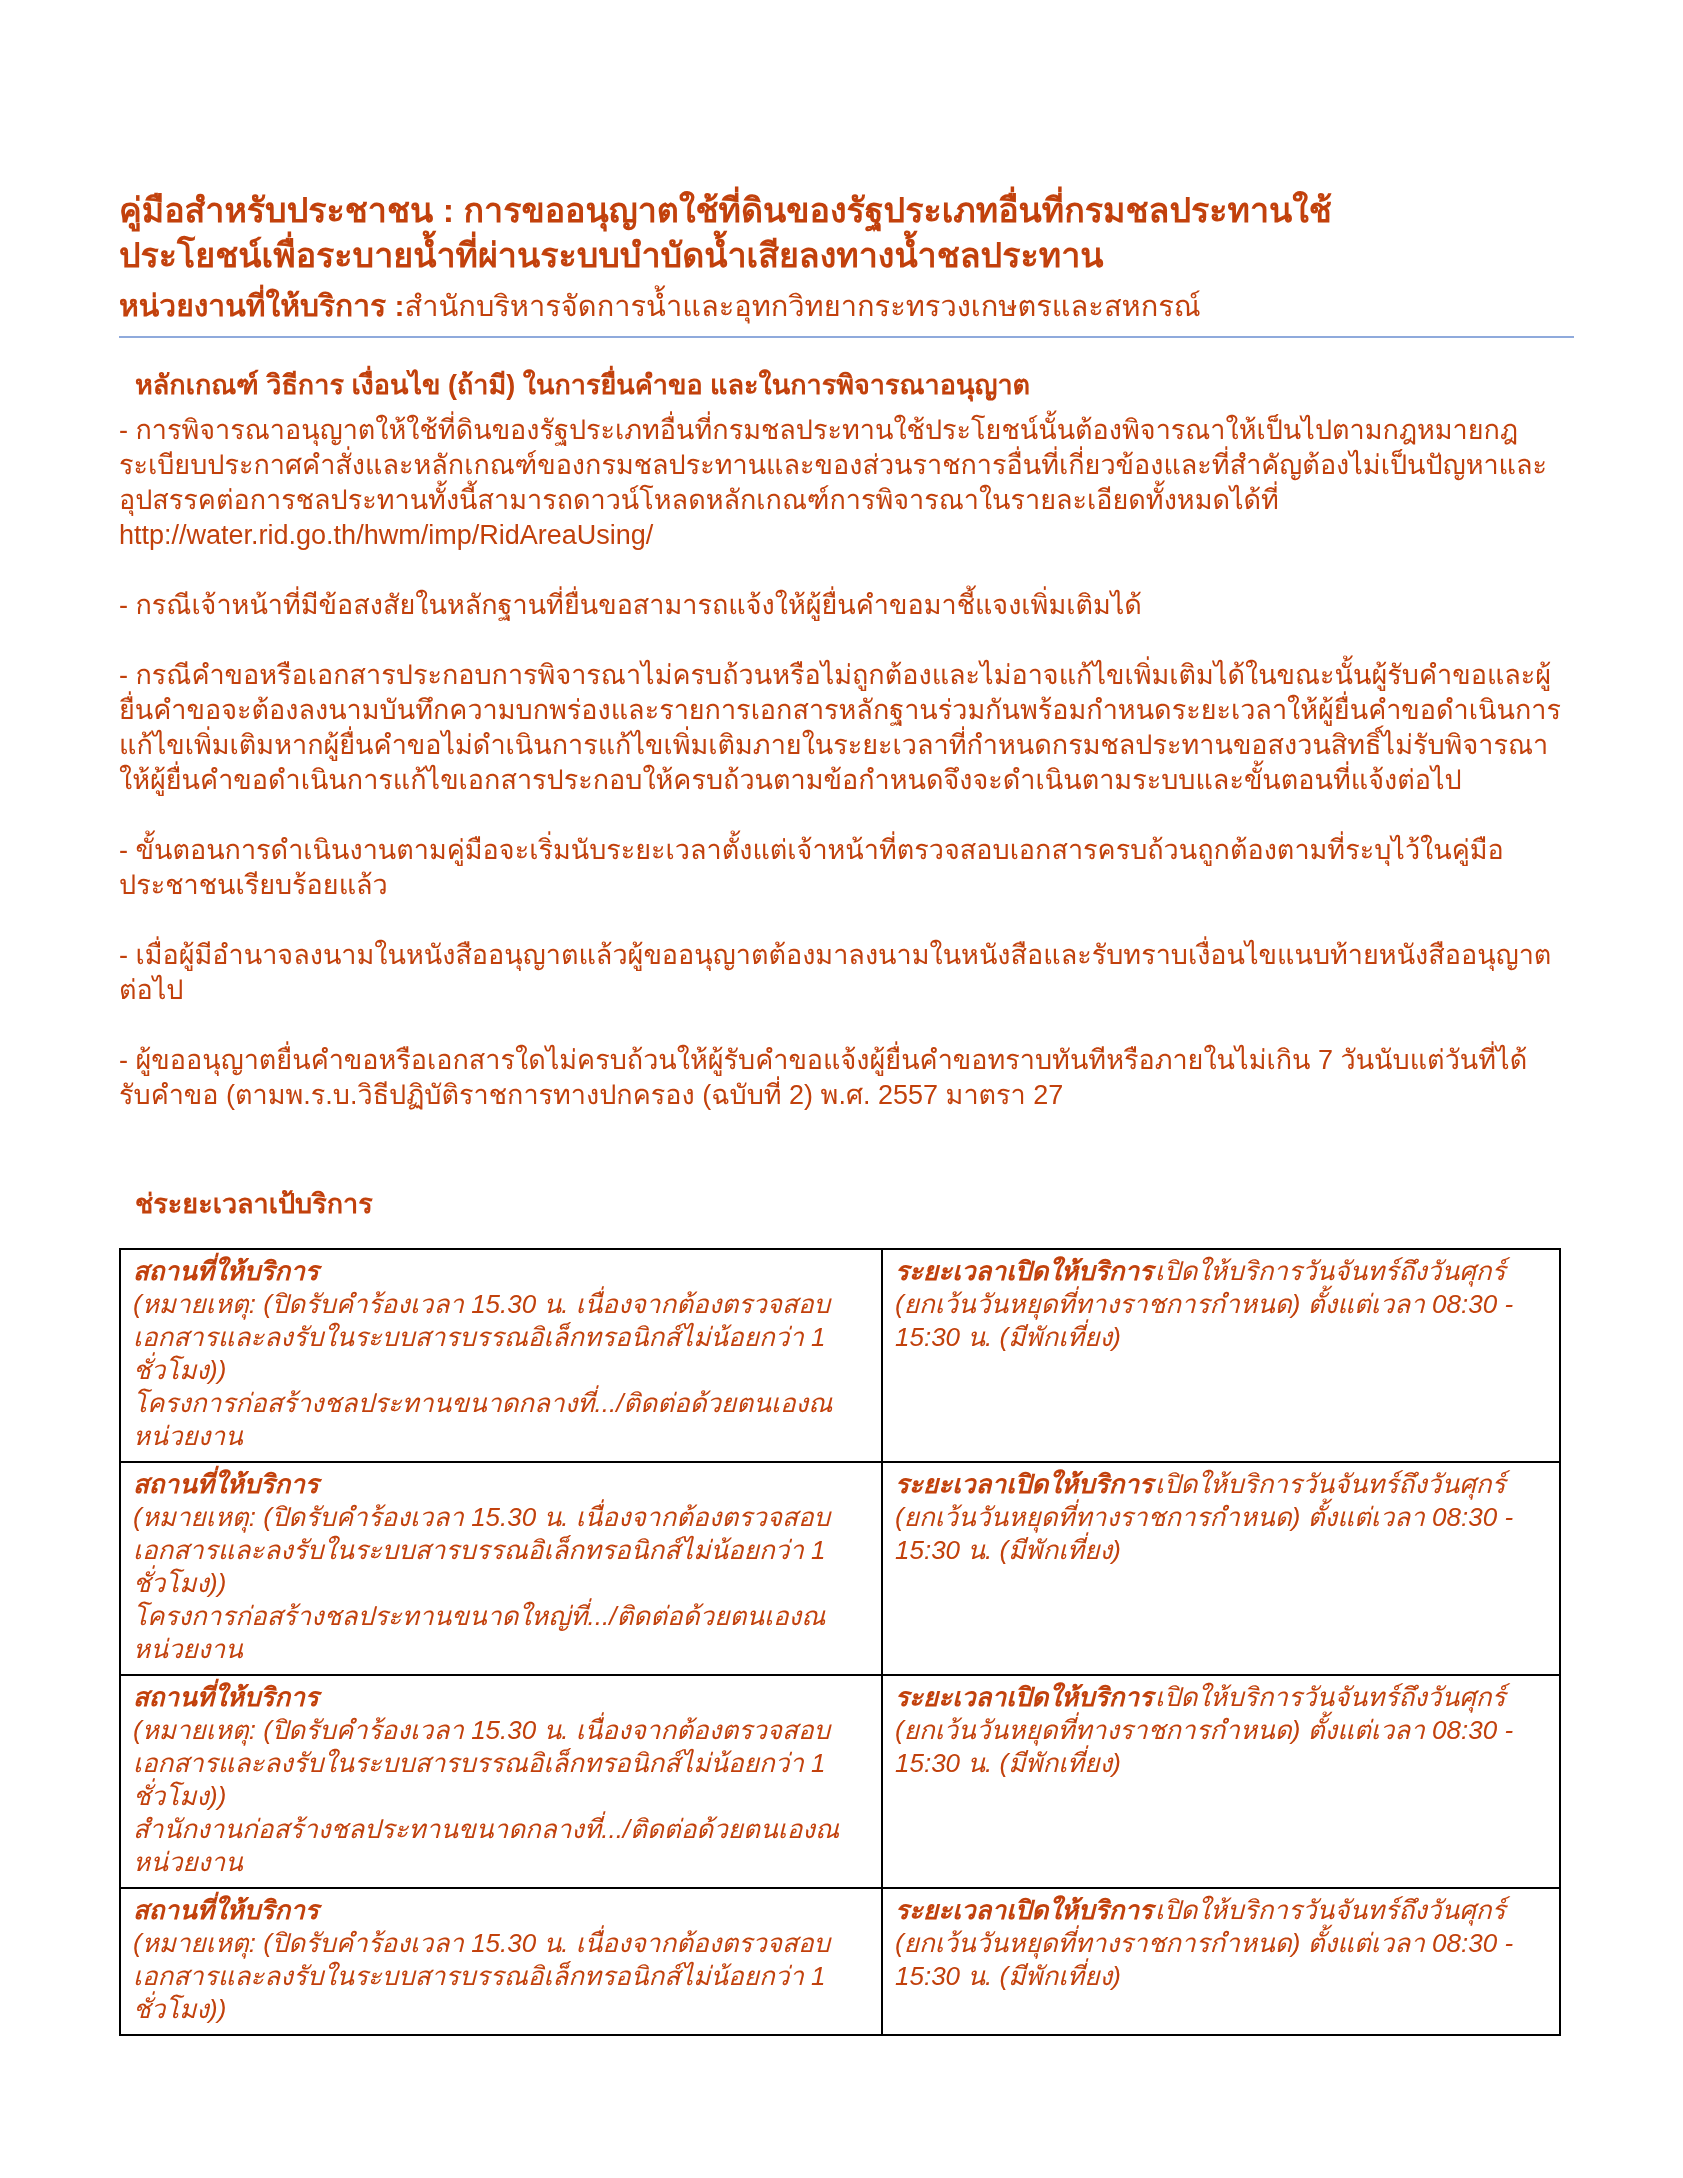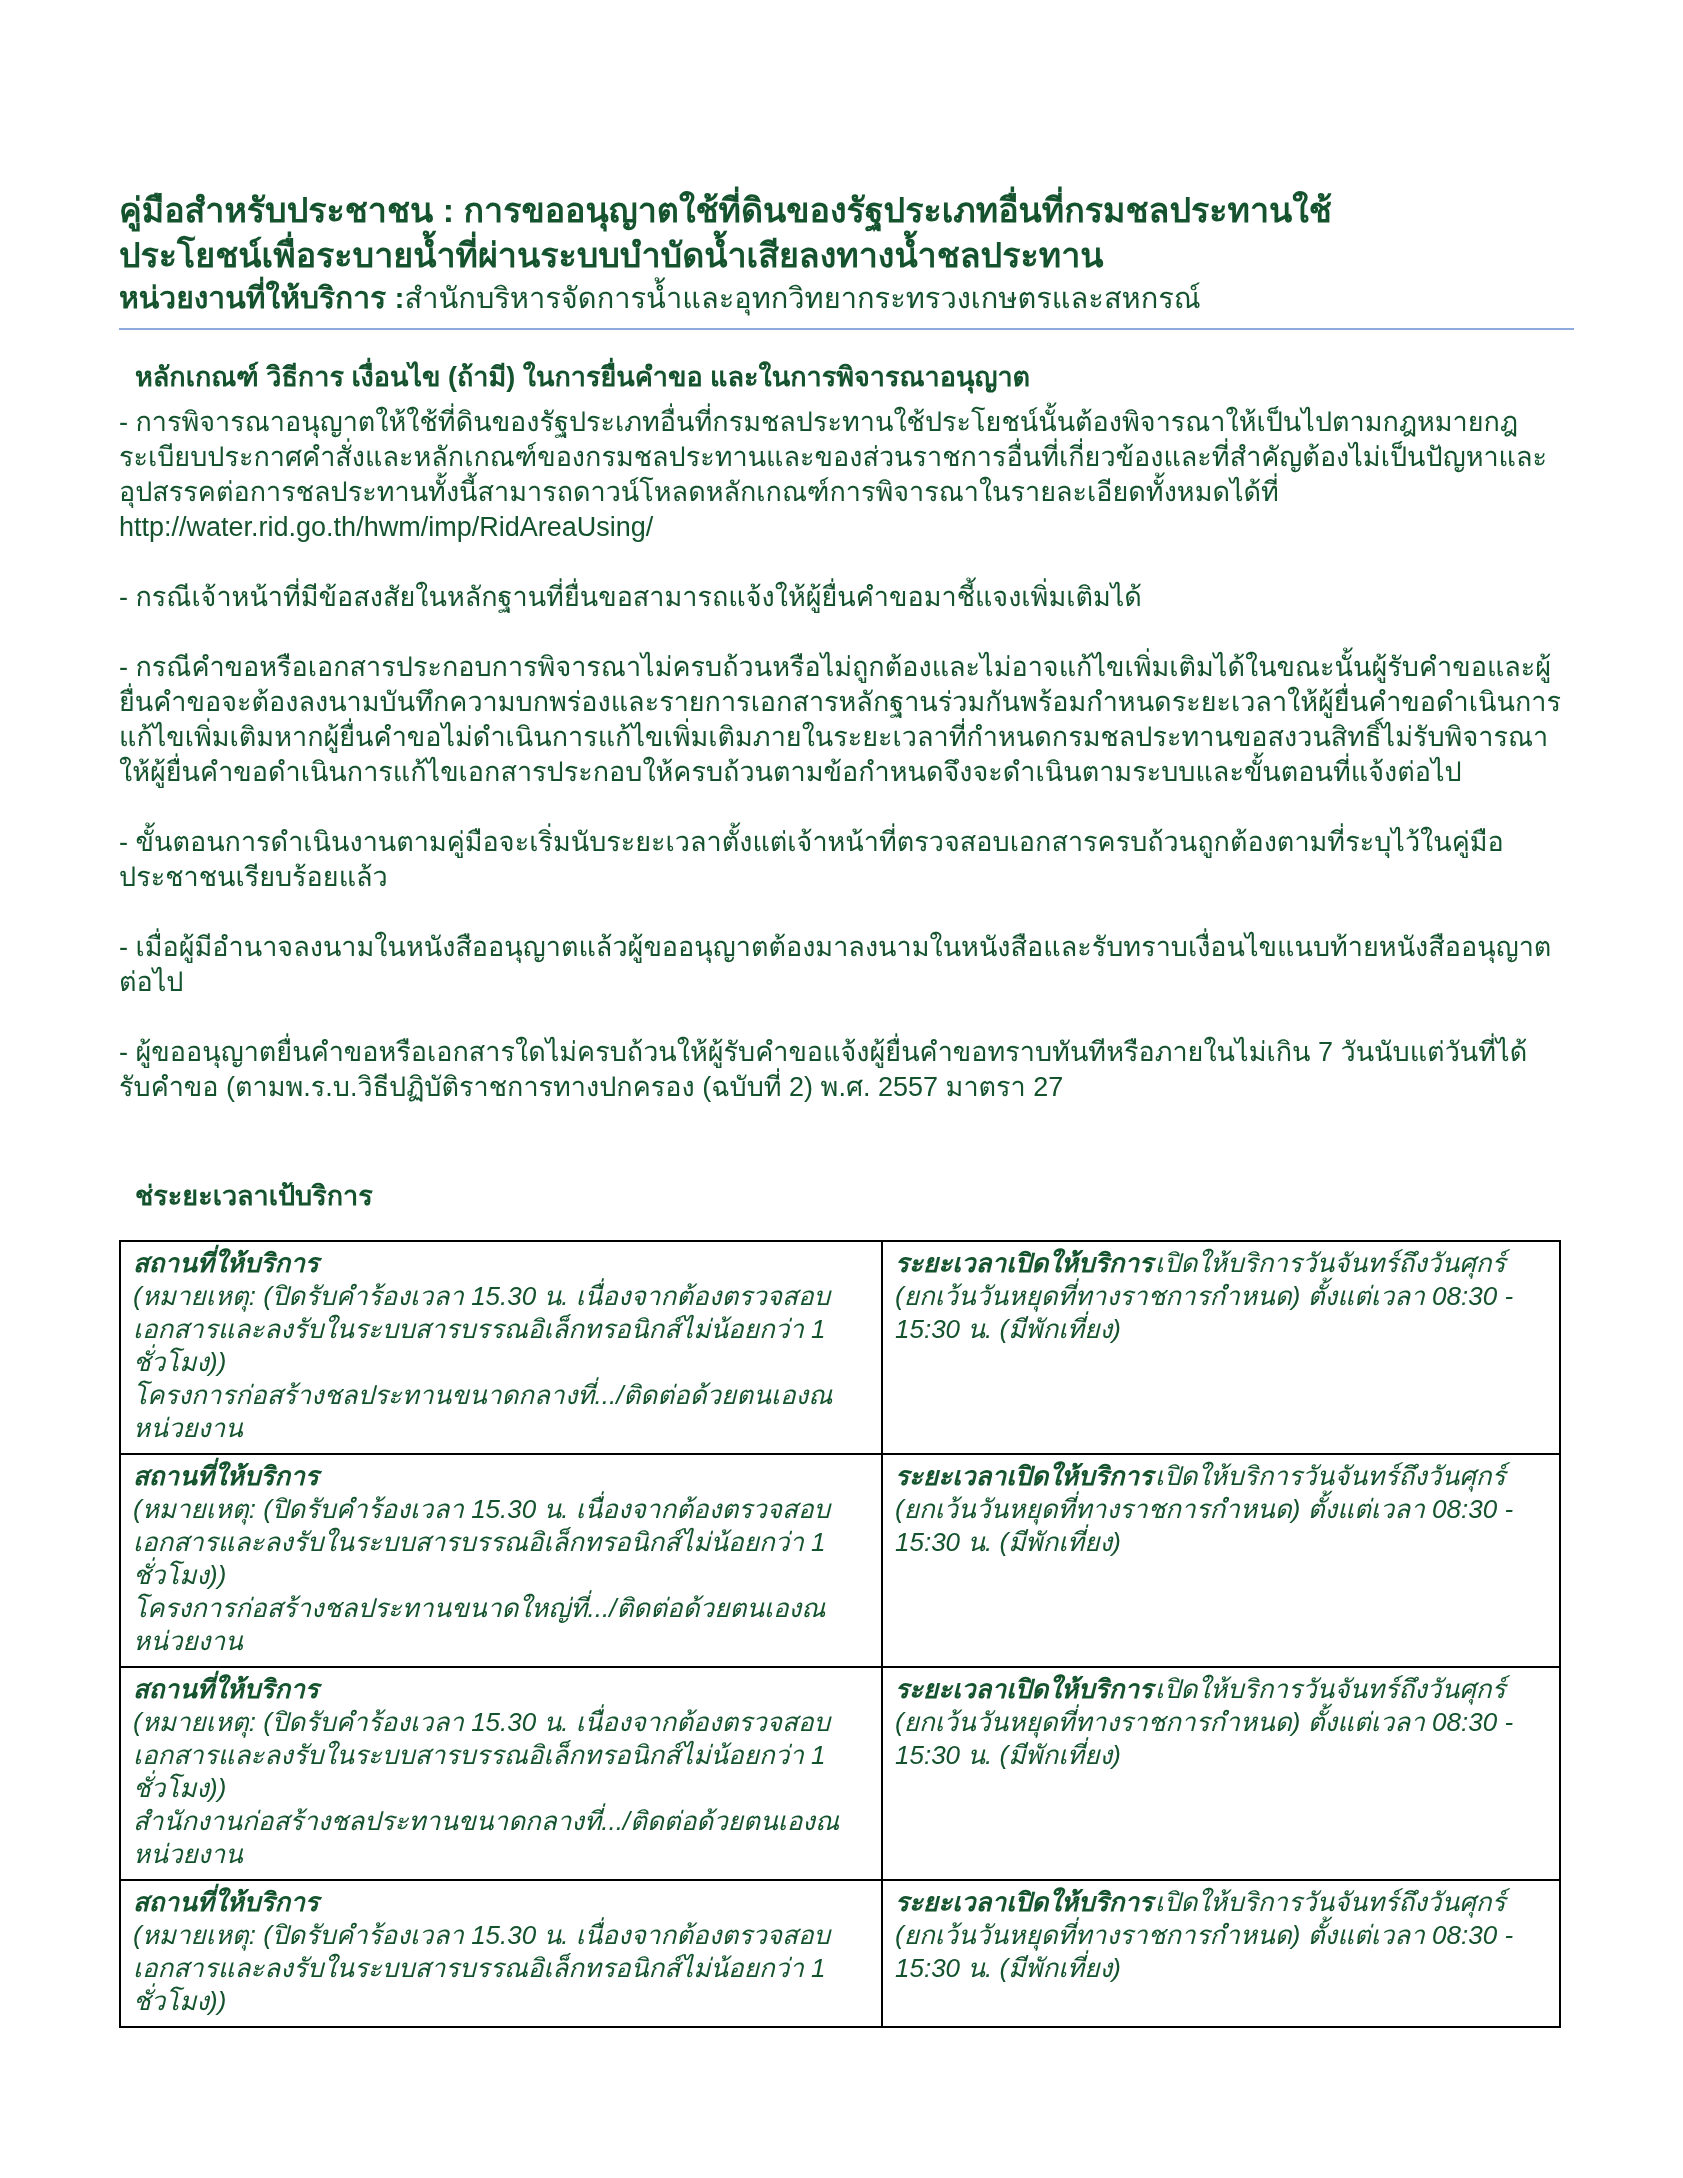--- a/index.html
+++ b/index.html
@@ -5,35 +5,36 @@
   html, body {
     margin: 0;
     padding: 0;
     background: #ffffff;
   }
   .page {
     position: relative;
     width: 1683px;
     height: 2178px;
     background: #ffffff;
-    color: #14532d;
+    color: #c2410c;
     font-family: "Liberation Sans", sans-serif;
     box-sizing: border-box;
     padding: 188px 109px 0 119px;
     overflow: hidden;
   }
   .doc-title {
     margin: 0;
     font-size: 34px;
     font-weight: bold;
     line-height: 1.33;
     max-width: 1267px;
     letter-spacing: 0;
   }
   .agency-line {
+    margin-top: 8px;
     font-size: 29px;
     line-height: 1.3;
   }
   .agency-label {
     font-weight: bold;
     font-size: 30px;
   }
   .header-rule {
     border: none;
     border-top: 2px solid #8FAADC;

